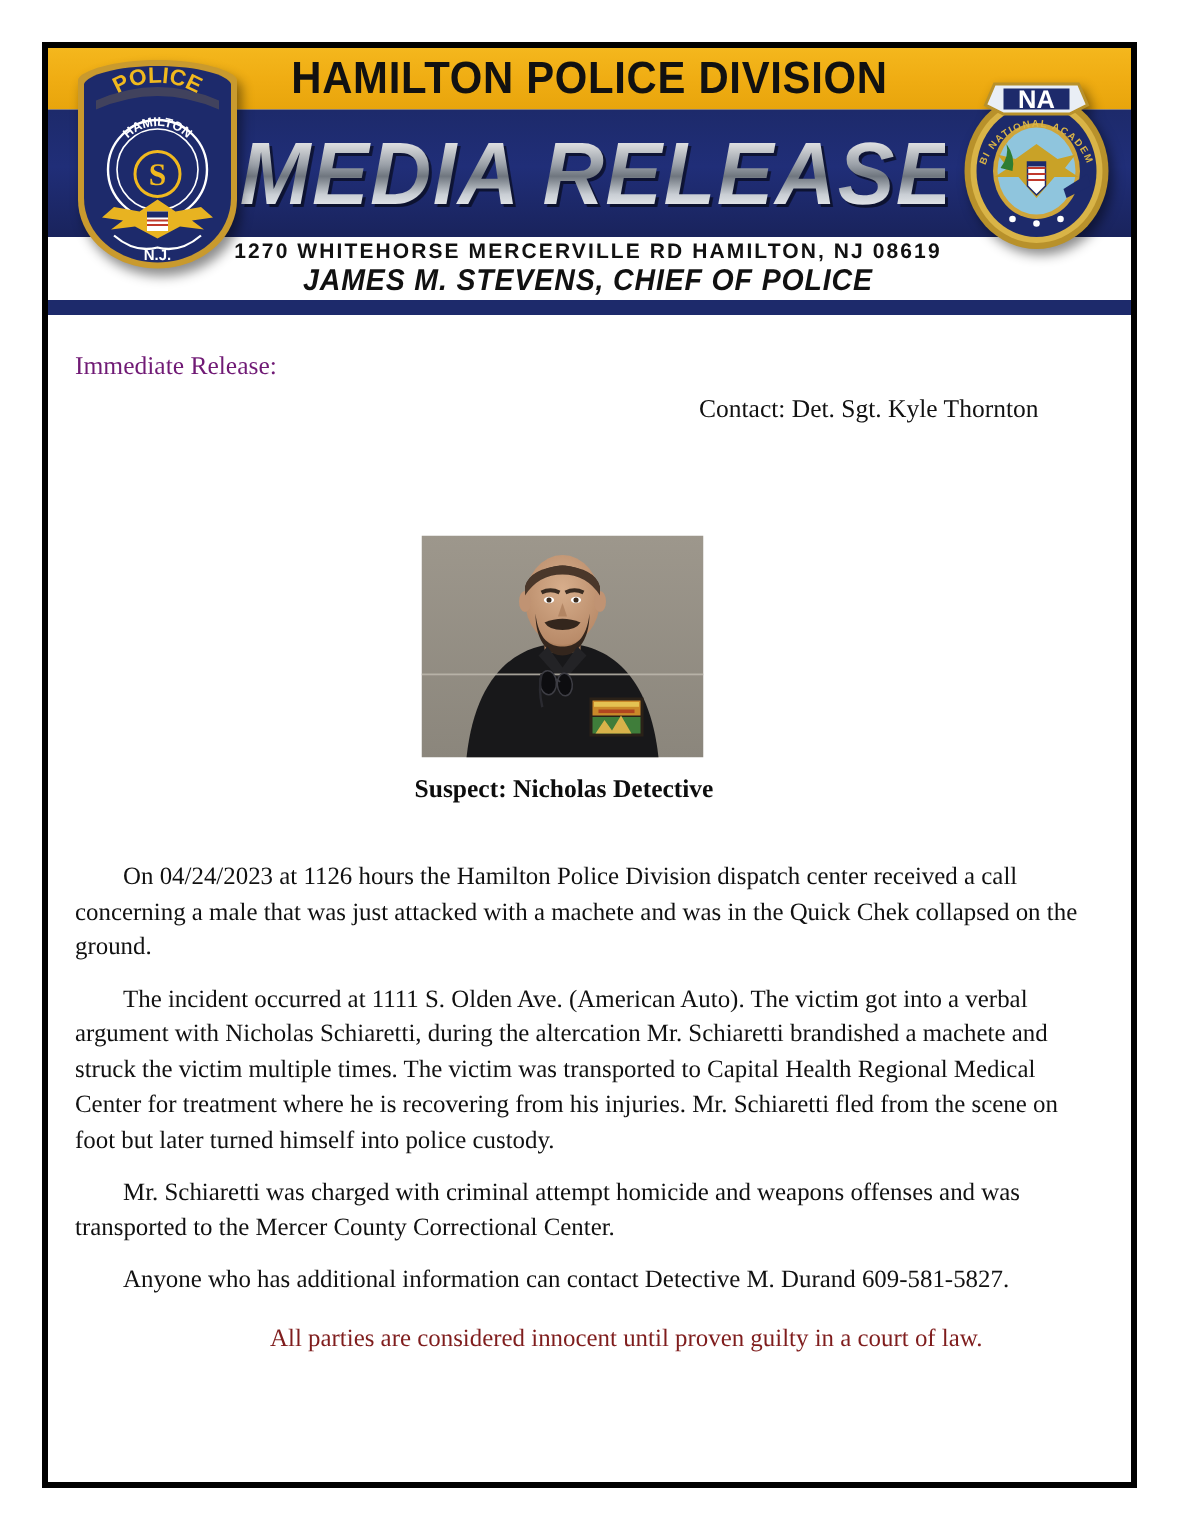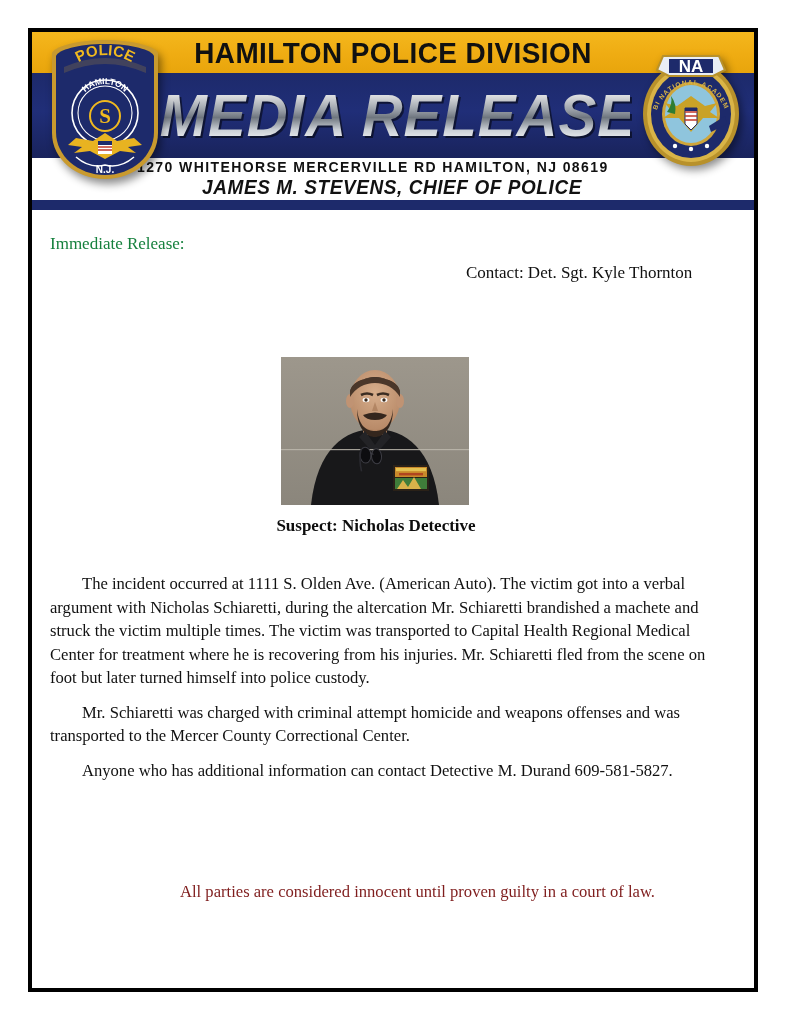--- a/index.html
+++ b/index.html
@@ -112,20 +112,21 @@
     -webkit-text-fill-color: transparent;
     text-shadow: 0 0 0 rgba(0,0,0,0);
     filter: drop-shadow(2px 2px 0px rgba(0,0,0,0.55));
   }
 
   .masthead-address {
     position: absolute;
     left: 105px;
     top: 127px;
     width: 510px;
+    text-align: center;
     white-space: nowrap;
     font-family: "Liberation Sans", sans-serif;
     font-weight: bold;
     font-size: 14px;
     letter-spacing: 1.4px;
     color: #111111;
   }
   .masthead-chief {
     position: absolute;
     left: 105px;
@@ -169,21 +170,21 @@
     top: 178px;
     width: 722px;
     height: 778px;
   }
 
   .release-line {
     position: absolute;
     left: 18px;
     top: 24px;
     font-size: 17px;
-    color: #15803d;
+    color: #701a75;
   }
   .contact-block {
     position: absolute;
     left: 434px;
     top: 24px;
     font-size: 17px;
     color: #111;
     line-height: 1.32;
   }
   .contact-block div { white-space: nowrap; margin-top: 28px; }
@@ -382,20 +383,21 @@
             <path d="M4 24 l6 -9 l5 7 l6 -10 l7 12 z" fill="#d8b24a"></path>
             <rect x="3" y="3" width="30" height="3.2" fill="#e4c252"></rect>
             <rect x="6" y="8" width="24" height="2.4" fill="#b0451f"></rect>
           </g>
         </svg>
       </div>
 
       <div class="photo-caption">Suspect: Nicholas Detective</div>
 
       <div class="body-text">
+        <p>On 04/24/2023 at 1126 hours the Hamilton Police Division dispatch center received a call concerning a male that was just attacked with a machete and was in the Quick Chek collapsed on the ground.</p>
         <p>The incident occurred at 1111 S. Olden Ave. (American Auto). The victim got into a verbal argument with Nicholas Schiaretti, during the altercation Mr. Schiaretti brandished a machete and struck the victim multiple times. The victim was transported to Capital Health Regional Medical Center for treatment where he is recovering from his injuries. Mr. Schiaretti fled from the scene on foot but later turned himself into police custody.</p>
         <p>Mr. Schiaretti was charged with criminal attempt homicide and weapons offenses and was transported to the Mercer County Correctional Center.</p>
         <p>Anyone who has additional information can contact Detective M. Durand 609-581-5827.</p>
       </div>
 
       <div class="disclaimer">All parties are considered innocent until proven guilty in a court of law.</div>
 
     </div>
 
   </div>

